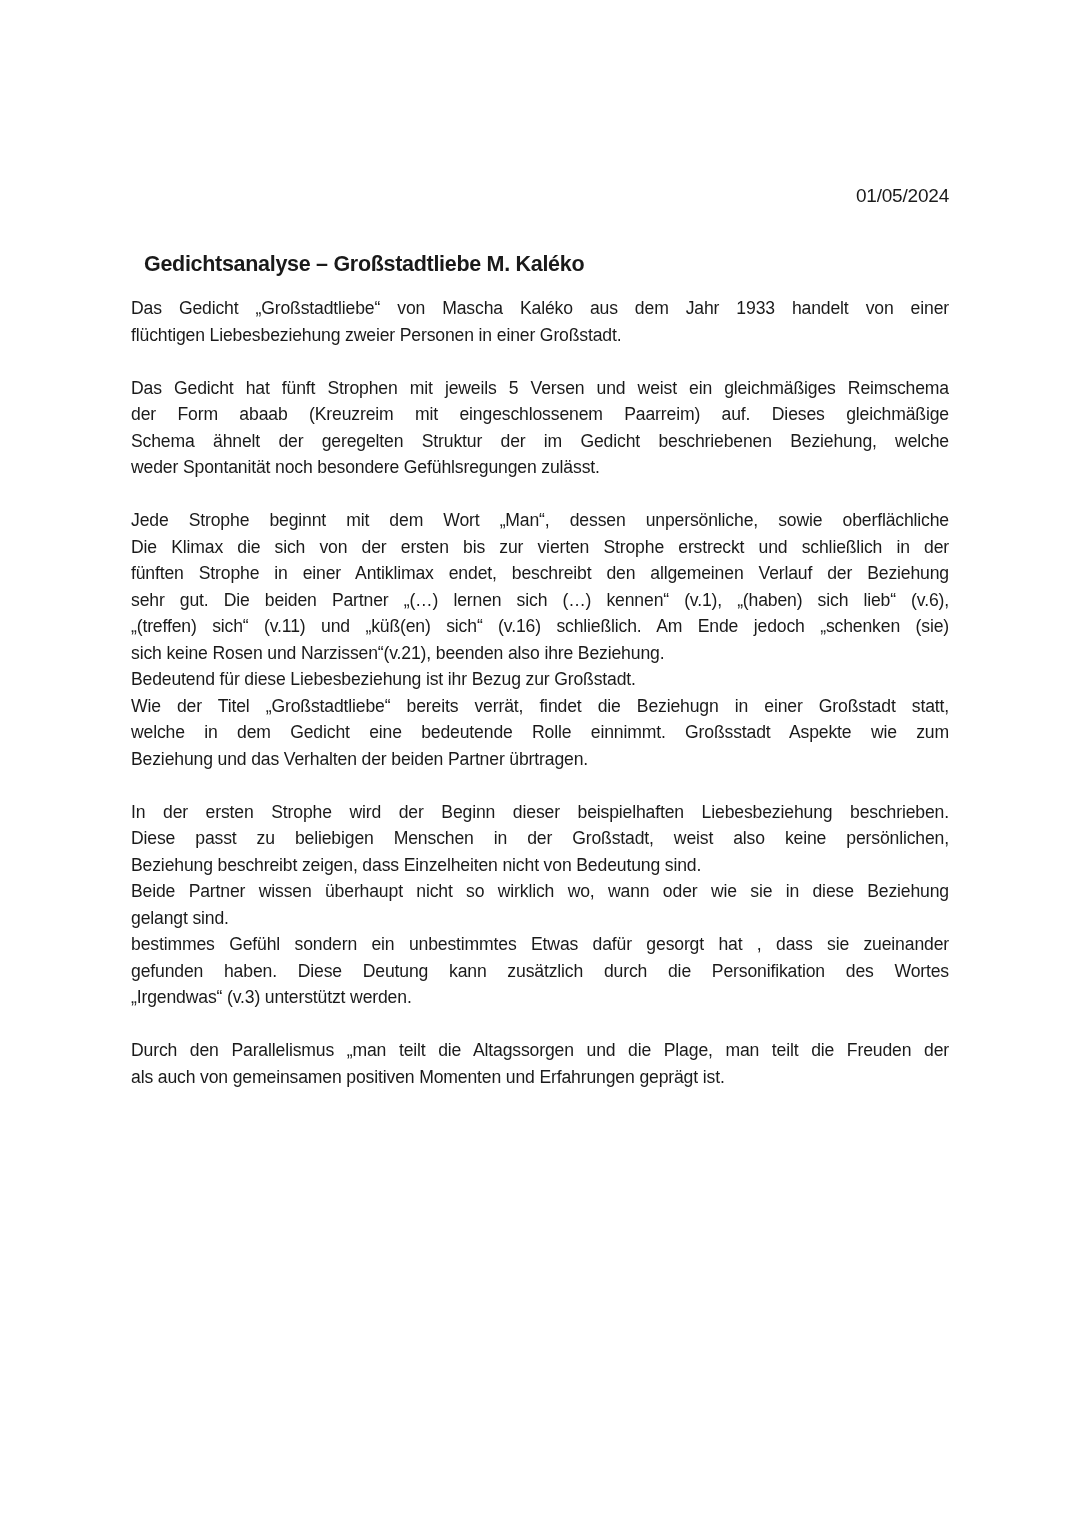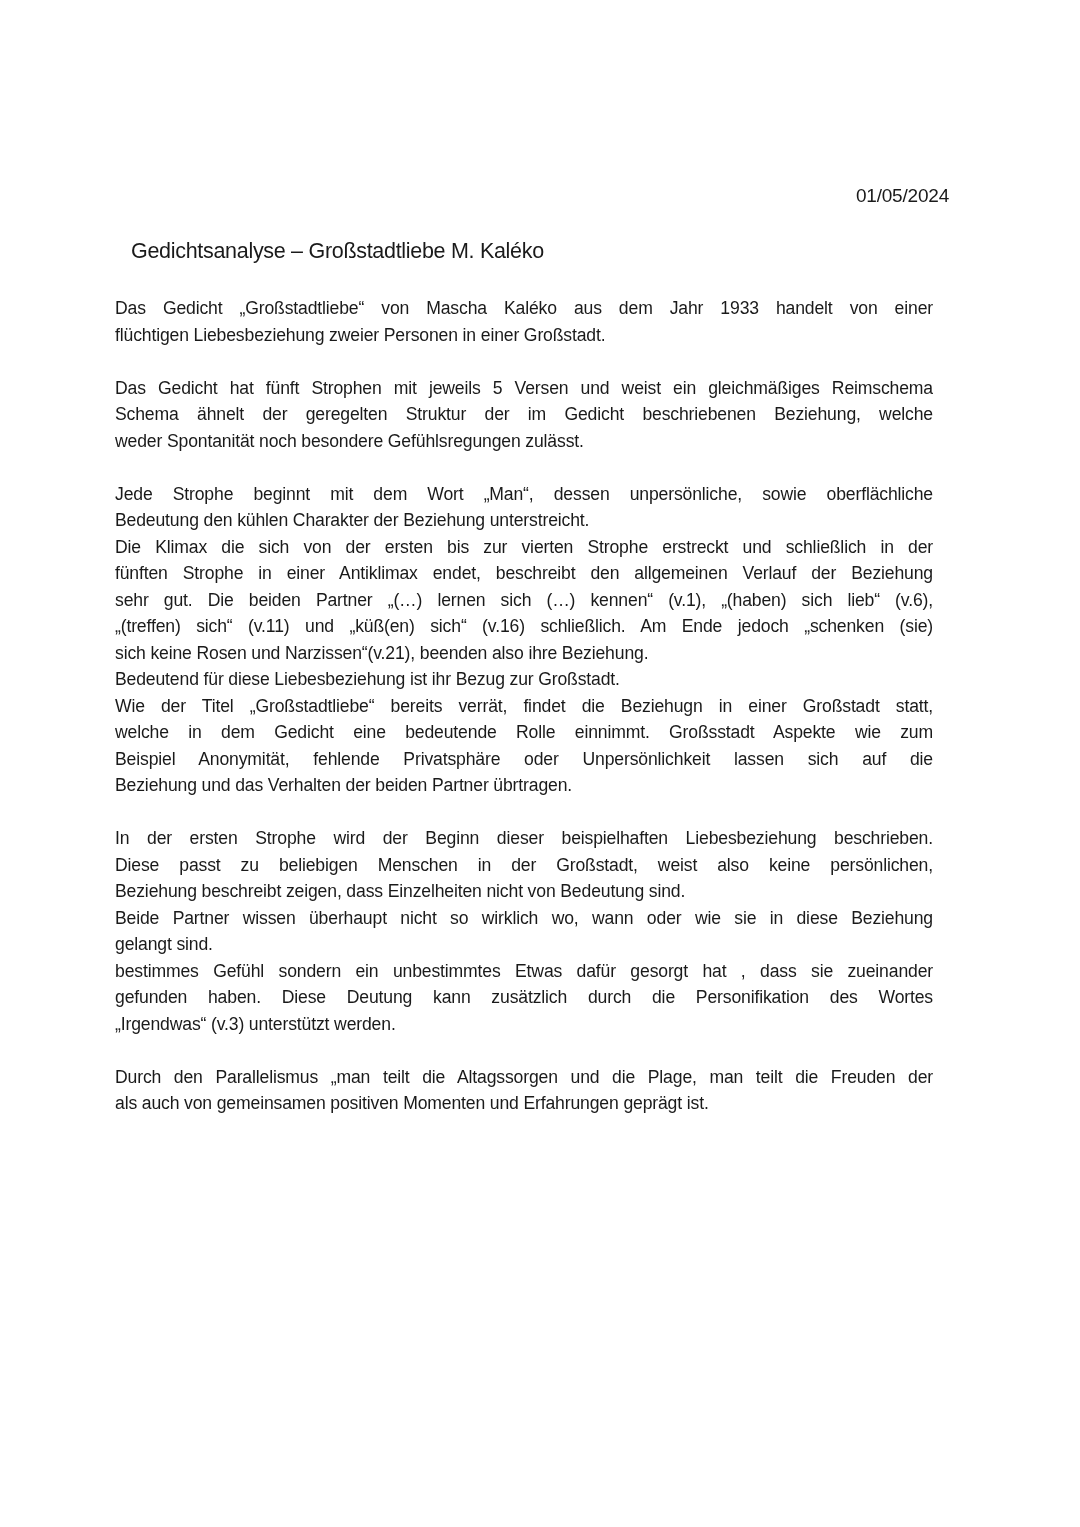--- a/index.html
+++ b/index.html
@@ -1,52 +1,51 @@
 <!DOCTYPE html>
 <html><head>
 <meta charset="utf-8">
 <style>
   html, body { margin: 0; padding: 0; background: #ffffff; }
   body { width: 1080px; height: 1527px; position: relative; overflow: hidden;
          font-family: "Liberation Sans", sans-serif; color: #1a1a1a; }
   .date { position: absolute; top: 185px; right: 131px; font-size: 19px; letter-spacing: -0.2px; }
-  .title { position: absolute; top: 239px; left: 131px; font-size: 21.5px; font-weight: normal; letter-spacing: -0.3px; margin: 0; }
-  .content { position: absolute; top: 295px; left: 115px; width: 818px; }
+  .title { position: absolute; top: 239px; left: 131px; font-size: 21.5px; font-weight: bold; letter-spacing: -0.3px; margin: 13px; }
+  .content { position: absolute; top: 295px; left: 131px; width: 818px; }
   .para { margin: 0 0 26.5px 0; }
   .line { display: block; height: 26.5px; line-height: 26.5px; font-size: 17.6px; white-space: nowrap; letter-spacing: -0.15px; }
   .line.j { text-align: justify; text-align-last: justify; white-space: normal; overflow: hidden; }
 </style>
 </head>
 <body>
 
 <div>
   <div class="date">01/05/2024</div>
   <h1 class="title">Gedichtsanalyse – Großstadtliebe M. Kaléko</h1>
   <div class="content" id="content">
       <div class="para">
         <span class="line j">Das Gedicht „Großstadtliebe“ von Mascha Kaléko aus dem Jahr 1933 handelt von einer</span>
         <span class="line">flüchtigen Liebesbeziehung zweier Personen in einer Großstadt.</span>
       </div>
       <div class="para">
         <span class="line j">Das Gedicht hat fünft Strophen mit jeweils 5 Versen und weist ein gleichmäßiges Reimschema</span>
+        <span class="line j">der Form abaab (Kreuzreim mit eingeschlossenem Paarreim) auf. Dieses gleichmäßige</span>
         <span class="line j">Schema ähnelt der geregelten Struktur der im Gedicht beschriebenen Beziehung, welche</span>
         <span class="line">weder Spontanität noch besondere Gefühlsregungen zulässt.</span>
       </div>
       <div class="para">
         <span class="line j">Jede Strophe beginnt mit dem Wort „Man“, dessen unpersönliche, sowie oberflächliche</span>
-        <span class="line">Bedeutung den kühlen Charakter der Beziehung unterstreicht.</span>
         <span class="line j">Die Klimax die sich von der ersten bis zur vierten Strophe erstreckt und schließlich in der</span>
         <span class="line j">fünften Strophe in einer Antiklimax endet, beschreibt den allgemeinen Verlauf der Beziehung</span>
         <span class="line j">sehr gut. Die beiden Partner „(…) lernen sich (…) kennen“ (v.1), „(haben) sich lieb“ (v.6),</span>
         <span class="line j">„(treffen) sich“ (v.11) und „küß(en) sich“ (v.16) schließlich. Am Ende jedoch „schenken (sie)</span>
         <span class="line">sich keine Rosen und Narzissen“(v.21), beenden also ihre Beziehung.</span>
         <span class="line">Bedeutend für diese Liebesbeziehung ist ihr Bezug zur Großstadt.</span>
         <span class="line j">Wie der Titel „Großstadtliebe“ bereits verrät, findet die Beziehugn in einer Großstadt statt,</span>
         <span class="line j">welche in dem Gedicht eine bedeutende Rolle einnimmt. Großsstadt Aspekte wie zum</span>
-        <span class="line j">Beispiel Anonymität, fehlende Privatsphäre oder Unpersönlichkeit lassen sich auf die</span>
         <span class="line">Beziehung und das Verhalten der beiden Partner übrtragen.</span>
       </div>
       <div class="para">
         <span class="line j">In der ersten Strophe wird der Beginn dieser beispielhaften Liebesbeziehung beschrieben.</span>
         <span class="line j">Diese passt zu beliebigen Menschen in der Großstadt, weist also keine persönlichen,</span>
         <span class="line">Beziehung beschreibt zeigen, dass Einzelheiten nicht von Bedeutung sind.</span>
         <span class="line j">Beide Partner wissen überhaupt nicht so wirklich wo, wann oder wie sie in diese Beziehung</span>
         <span class="line">gelangt sind.</span>
         <span class="line j">bestimmes Gefühl sondern ein unbestimmtes Etwas dafür gesorgt hat , dass sie zueinander</span>
         <span class="line j">gefunden haben. Diese Deutung kann zusätzlich durch die Personifikation des Wortes</span>

